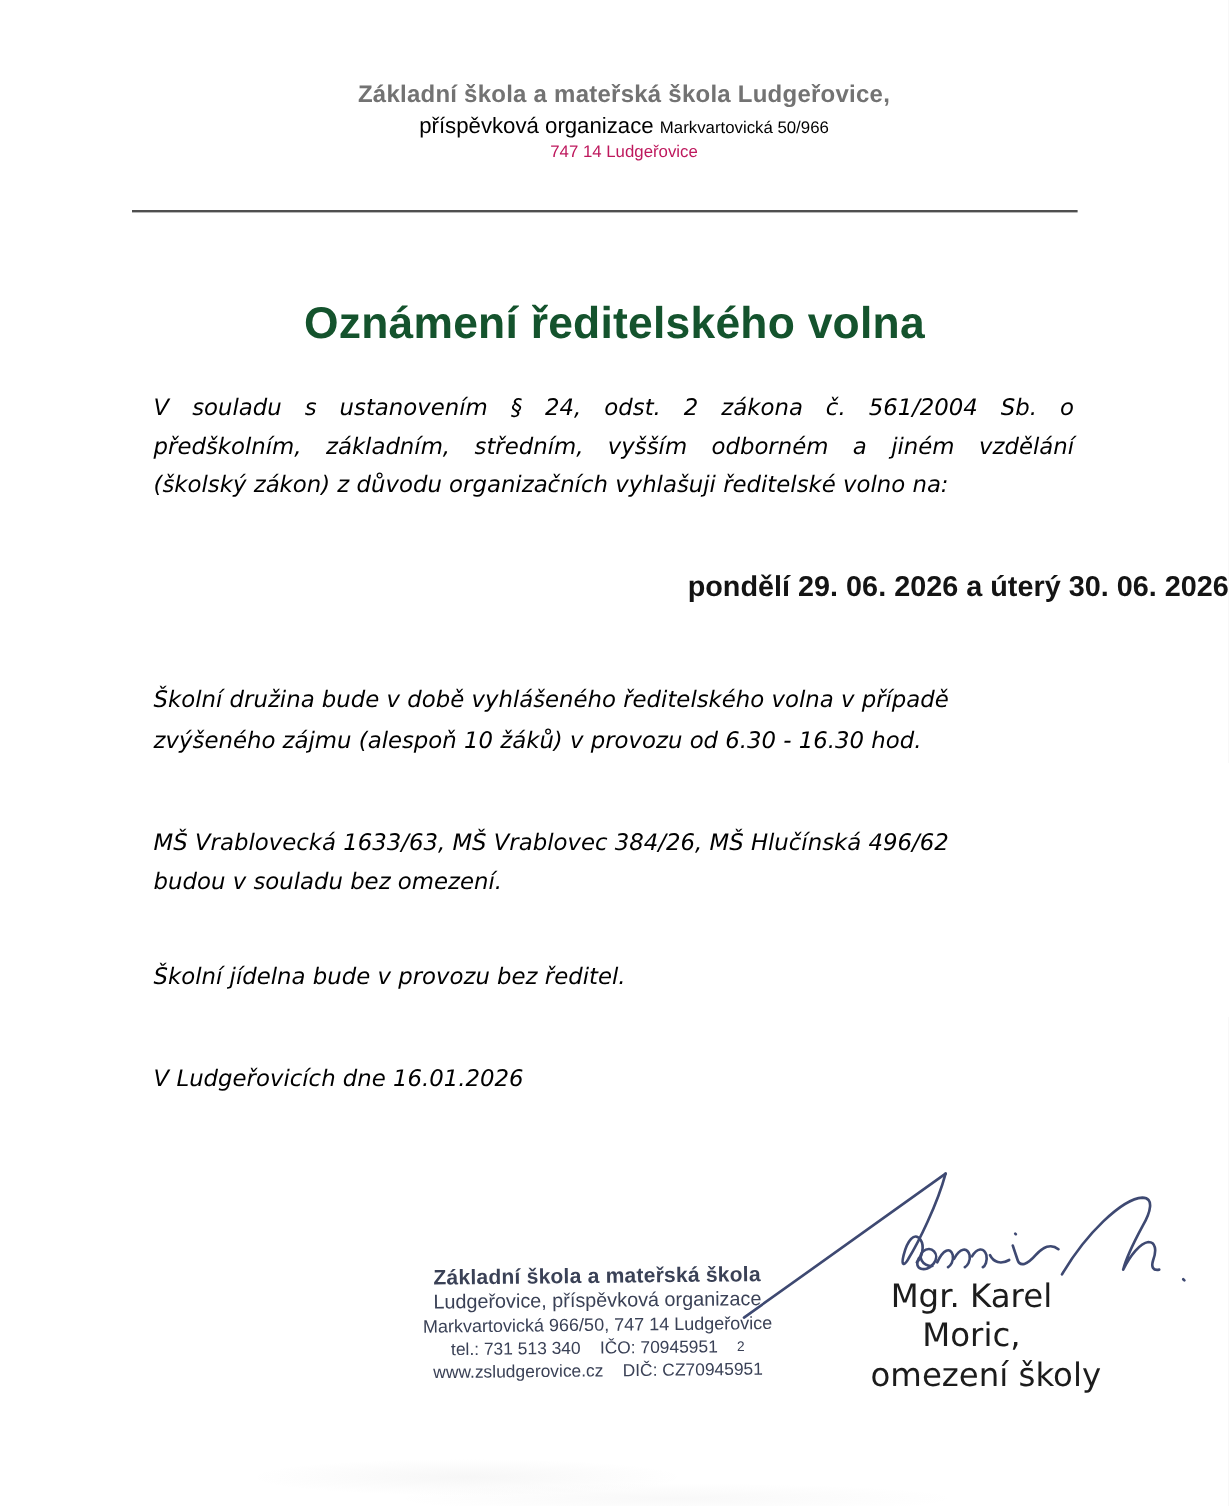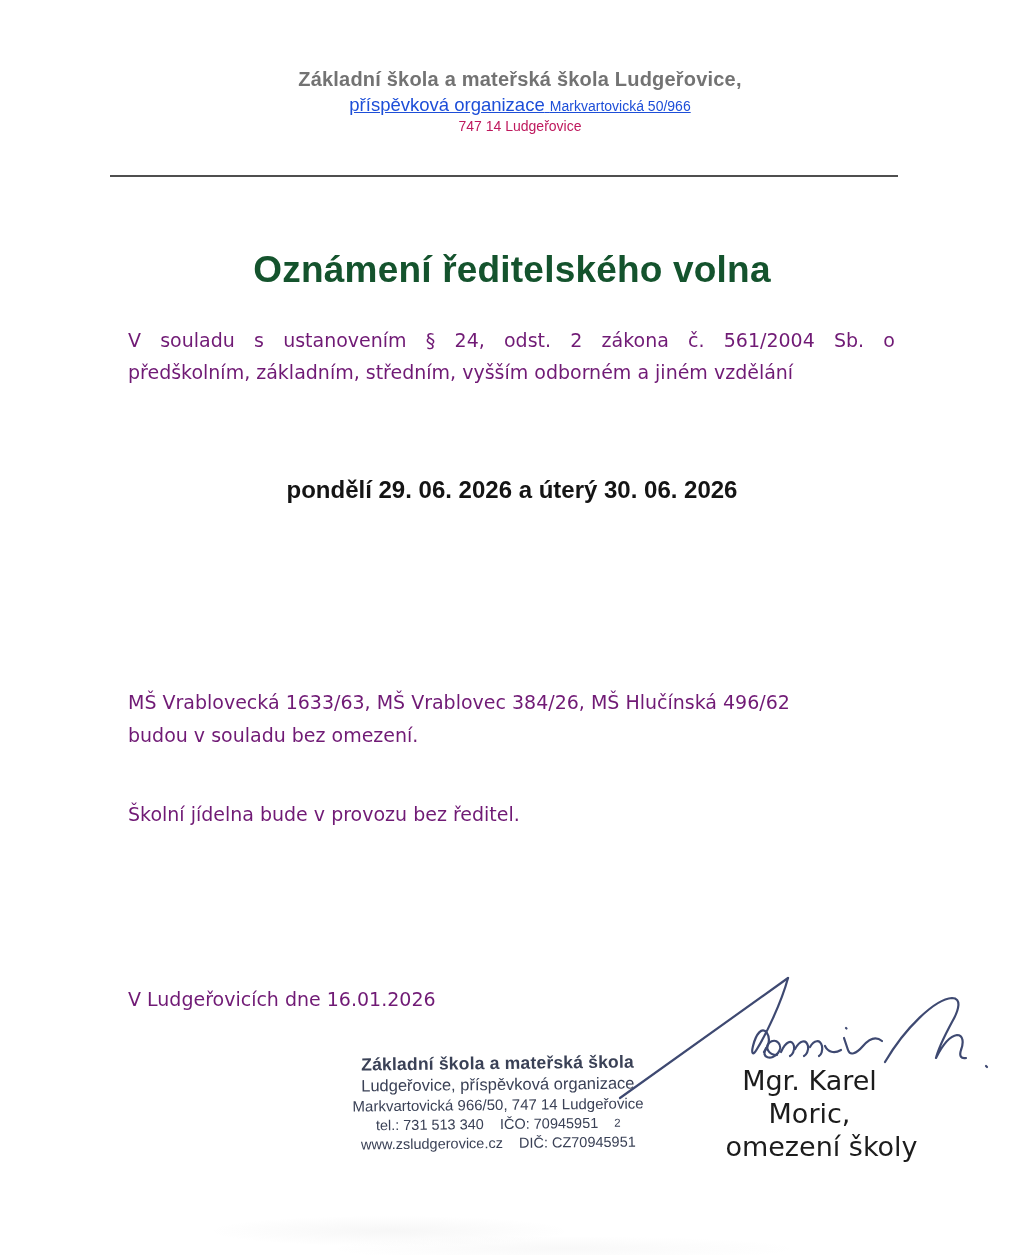--- a/index.html
+++ b/index.html
@@ -23,49 +23,49 @@
     pointer-events:none;
   }
 
   
   .logo { position:absolute; left:99px; top:54px; width:98px; height:110px; }
   .header-text {
     position:absolute; left:230px; top:68px; width:580px;
     text-align:center; font-family:"Liberation Sans", sans-serif;
   }
   .school-name { font-size:20px; font-weight:bold; color:#737373; letter-spacing:.2px; }
-  .org-row { margin-top:3px; font-size:18.5px; color:#1d4ed8;text-decoration:underline; }
+  .org-row { margin-top:3px; font-size:18.5px; color:#000000; }
   .org-row .street { font-size:14px; }
   .city-row { margin-top:2px; font-size:14px; color:#be185d; }
 
   .divider { position:absolute; left:110px; top:175px; width:788px; height:2px; background:#4f4f4f; }
 
   
   .doc-title {
     position:absolute; left:0; top:249px; width:1024px;
     text-align:center; font-family:"Liberation Sans", sans-serif;
     font-size:37px; font-weight:bold; color:#14532d; letter-spacing:.2px;
   }
 
   
-  .para { position:absolute; left:128px; width:767px; font-size:19px; color:#701a75; }
+  .para { position:absolute; left:128px; width:767px; font-size:19px; color:#000000;font-style:italic; }
   .intro { top:324px; line-height:32px; }
   .intro .jline { text-align:justify; text-align-last:justify; }
   .intro .jline:last-child { text-align-last:left; }
 
   .dates-line {
-    position:absolute; left:0; top:476px; width:1024px; text-align:center;
+    position:absolute; left:0; top:476px; width:1024px; text-align:right;
     font-family:"Liberation Sans", sans-serif;
     font-size:24px; font-weight:bold; color:#141414;
   }
 
   .druzina { top:566px; line-height:34px; }
   .ms { top:686px; line-height:33px; }
   .jidelna { top:803px; }
-  .place-date { top:988px; }
+  .place-date { top:888px; }
 
   
   .signature { position:absolute; left:600px; top:962px; width:420px; height:140px; }
 
   
   .stamp {
     position:absolute; left:346px; top:1052px; width:304px;
     text-align:center; color:#3a4156;
     font-family:"Liberation Sans", sans-serif;
     transform:rotate(-0.6deg);
@@ -98,24 +98,29 @@
     <div class="city-row">747 14 Ludgeřovice</div>
   </div>
 
   <div class="divider"></div>
 
   <div class="doc-title">Oznámení ředitelského volna</div>
 
   <div class="para intro">
     <div class="jline">V souladu s ustanovením § 24, odst. 2 zákona č. 561/2004 Sb. o</div>
     <div class="jline">předškolním, základním, středním, vyšším odborném a jiném vzdělání</div>
+    <div class="jline">(školský zákon) z důvodu organizačních vyhlašuji ředitelské volno na:</div>
   </div>
 
   <div class="dates-line">pondělí 29. 06. 2026 a úterý 30. 06. 2026</div>
 
+  <div class="para druzina">
+    <div>Školní družina bude v době vyhlášeného ředitelského volna v případě</div>
+    <div>zvýšeného zájmu (alespoň 10 žáků) v provozu od 6.30 - 16.30 hod.</div>
+  </div>
 
   <div class="para ms">
     <div>MŠ Vrablovecká 1633/63, MŠ Vrablovec 384/26, MŠ Hlučínská 496/62</div>
     <div>budou v souladu bez omezení.</div>
   </div>
 
   <div class="para jidelna">Školní jídelna bude v provozu bez ředitel.</div>
 
   <div class="para place-date">V Ludgeřovicích dne 16.01.2026</div>
 

